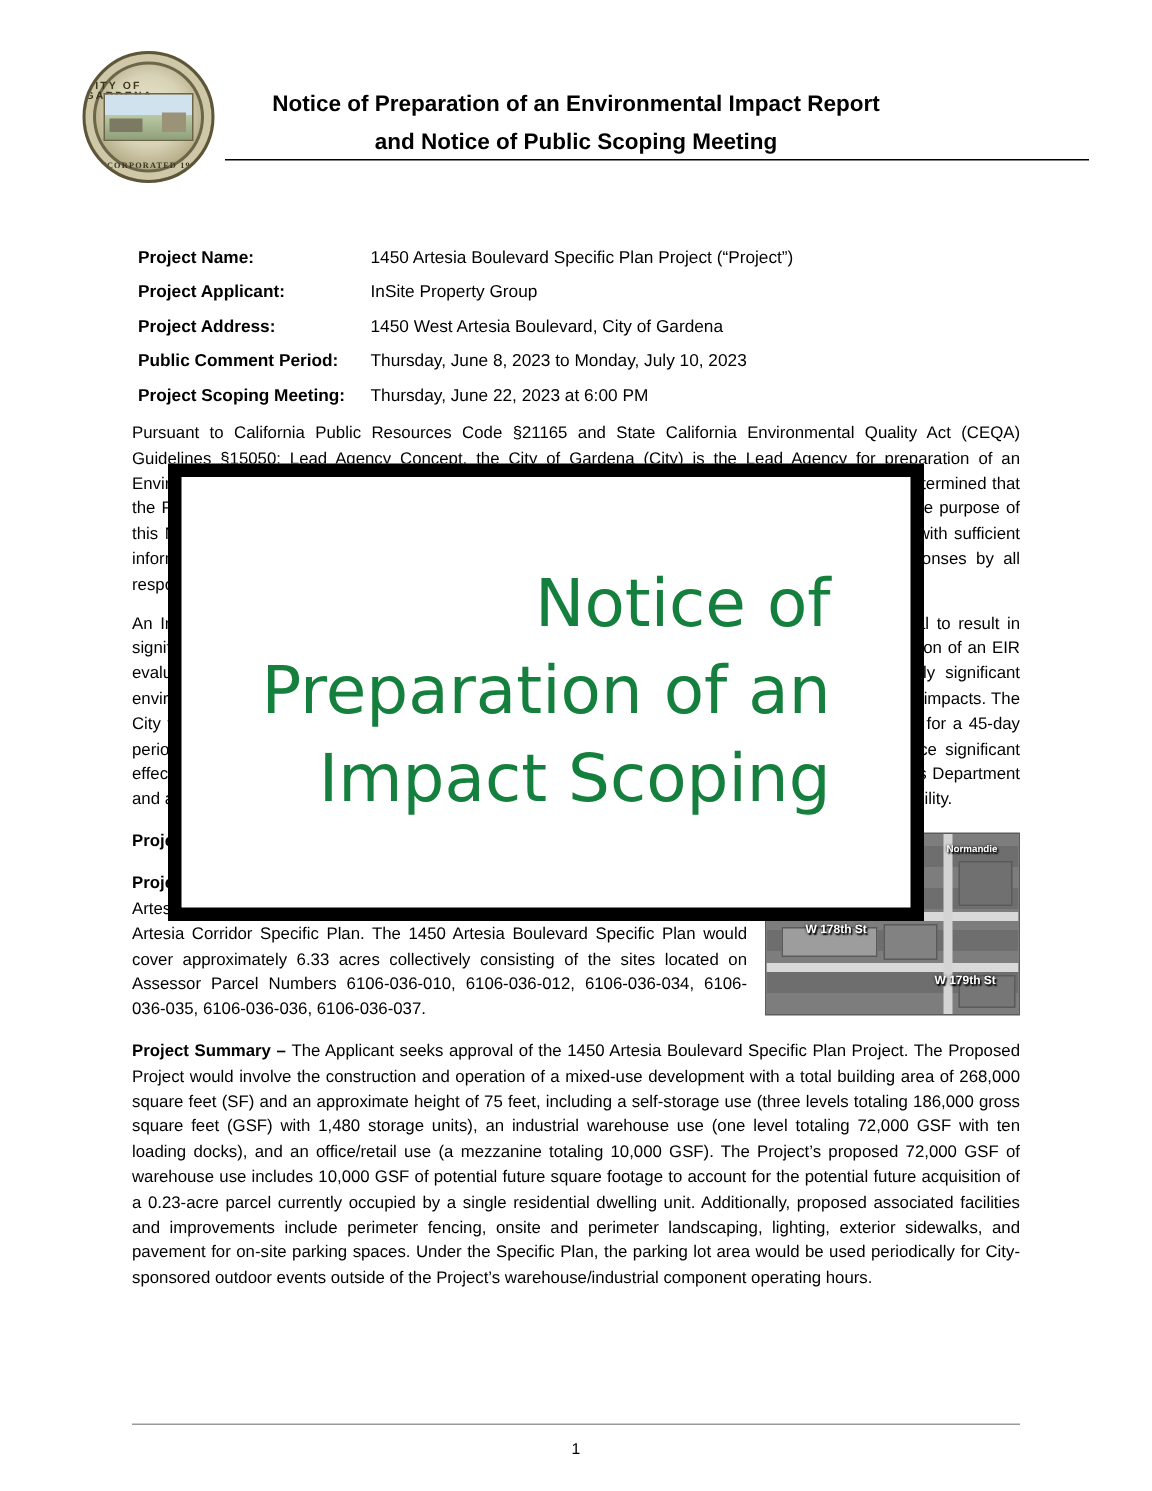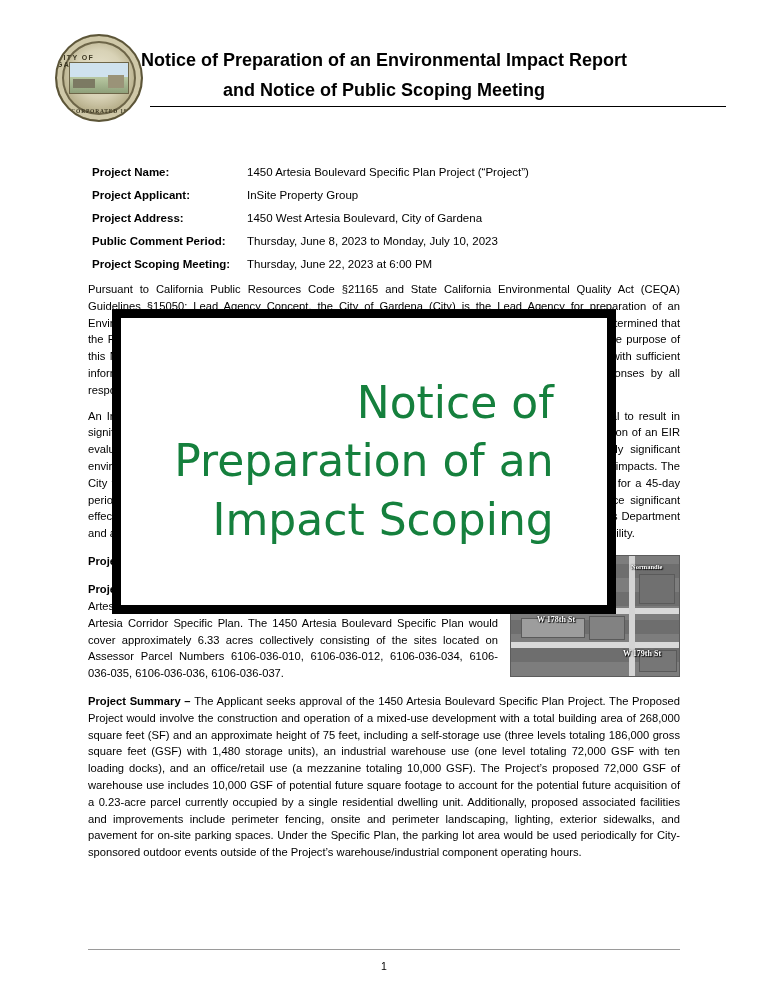--- a/index.html
+++ b/index.html
@@ -85,24 +85,24 @@
   .seal .seal-scene::after {
     content: "";
     position: absolute;
     right: 4px;
     bottom: 5px;
     width: 16px;
     height: 13px;
     background: #9a9378;
   }
   .header-title {
-    margin: 4px auto;
+    margin: 16px auto;
     width: 560px;
     text-align: center;
-    font-size: 18px;
+    font-size: 15px;
     font-weight: bold;
     line-height: 1.65;
     padding-top: 8px;
   }
   .header-rule {
     position: absolute;
     left: 150px;
     right: 42px;
     top: 106px;
     border-top: 1.6px solid #000;
@@ -190,21 +190,21 @@
   .map .blk.b3 { left: 10px; top: 62px; width: 62px; height: 18px; background: #9d9d9d; }
   .map .blk.b4 { left: 78px; top: 60px; width: 34px; height: 22px; background: #828282; }
   .map .blk.b5 { left: 128px; top: 18px; width: 34px; height: 28px; background: #707070; }
   .map .blk.b6 { left: 128px; top: 94px; width: 36px; height: 20px; background: #767676; }
   .map .label {
     position: absolute;
     color: #ffffff;
     font-size: 8px;
     font-weight: bold;
     text-shadow: 0 0 2px #000, 1px 1px 1px #000;
-    font-family: Liberation Serif, serif;
+    font-family: Liberation Sans, sans-serif;
     white-space: nowrap;
   }
   .map .label.l1 { left: 26px; top: 58px; }
   .map .label.l2 { left: 72px; top: 92px; padding-left: 40px; }
   .map .label.l3 { left: 120px; top: 6px; font-size: 6.5px; }
 
   
   .overlay {
     position: absolute;
     left: 112px;

